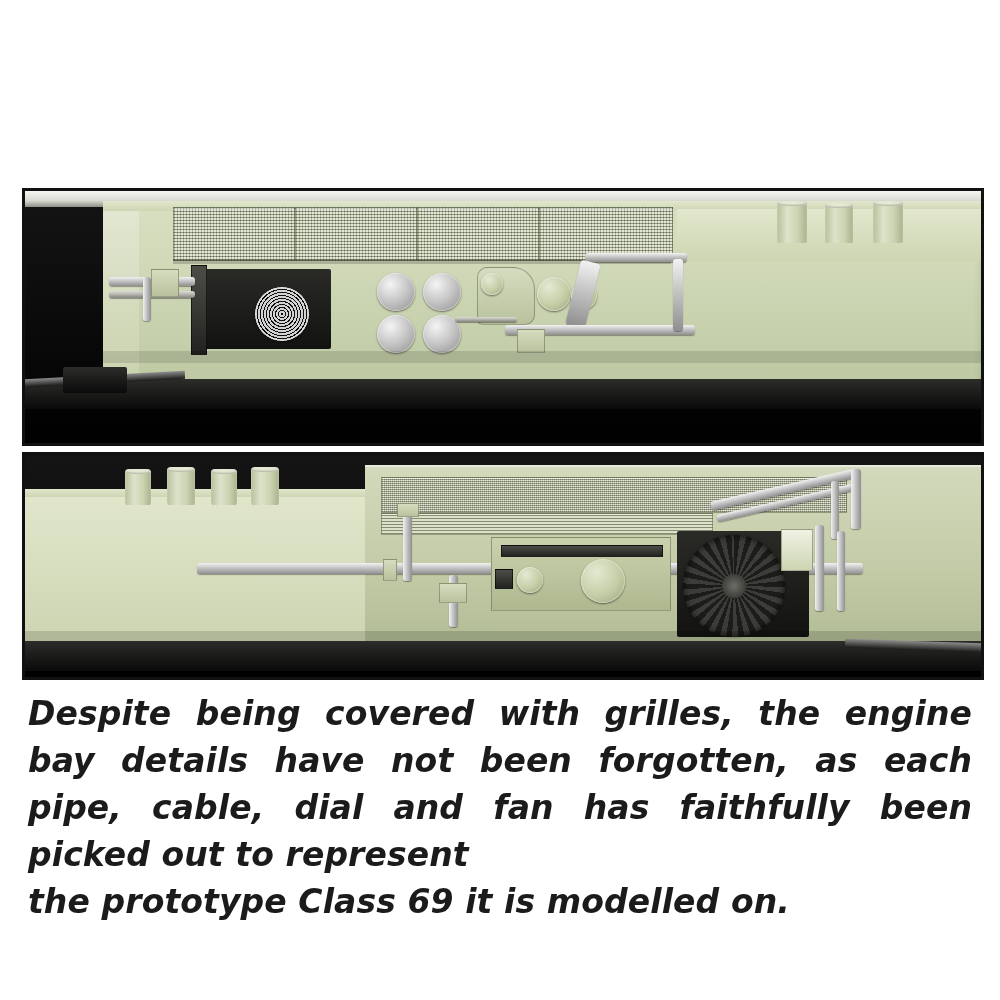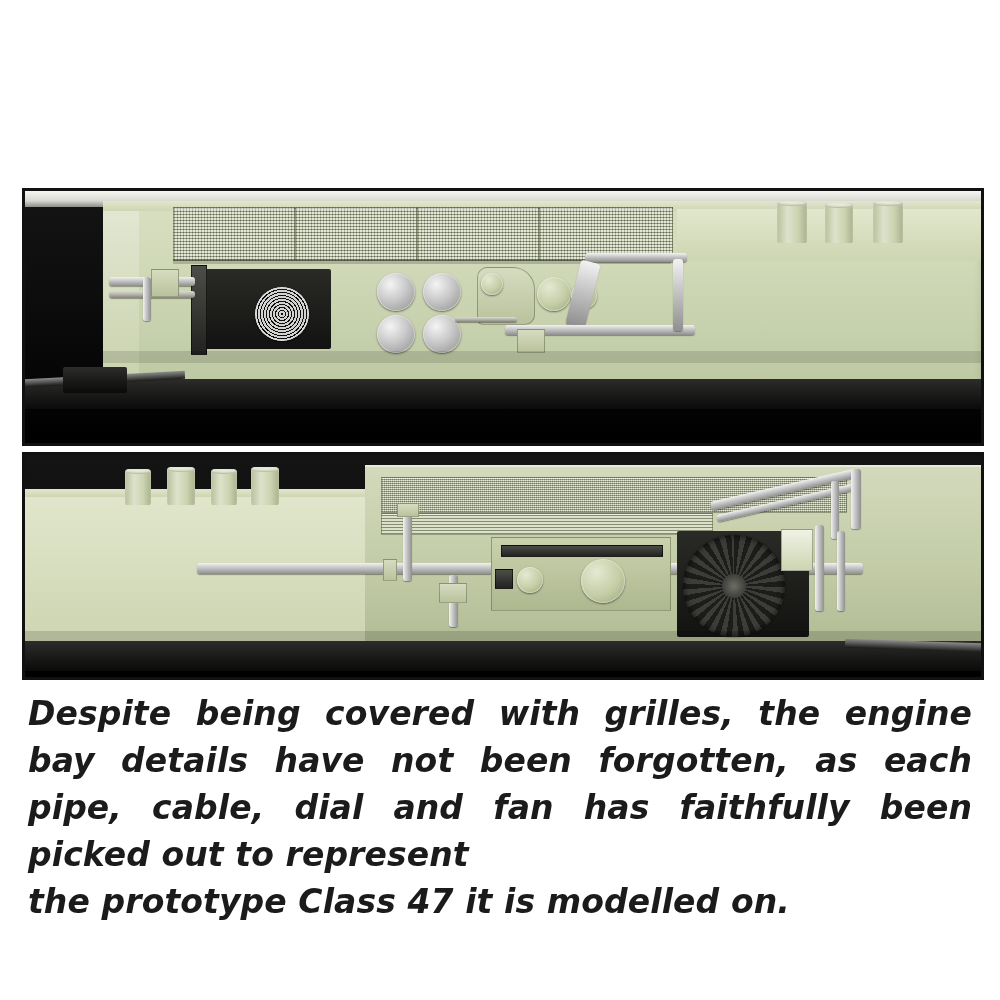--- a/index.html
+++ b/index.html
@@ -325,16 +325,16 @@
 
       <div class="chassis" style="left:0px; top:186px; width:956px; height:30px;"></div>
       <div class="rail" style="left:820px; top:186px; width:136px; height:9px; transform:rotate(2deg);"></div>
     </div>
   </div>
 
   <div id="caption">
     <span>Despite being covered with grilles, the engine bay</span>
     <span>details have not been forgotten, as each pipe, cable,</span>
     <span>dial and fan has faithfully been picked out to represent</span>
-    <span class="lastline">the prototype Class 47 it is modelled on.</span>
+    <span class="lastline">the prototype Class 69 it is modelled on.</span>
   </div>
 
 </div>
 
 </body></html>

